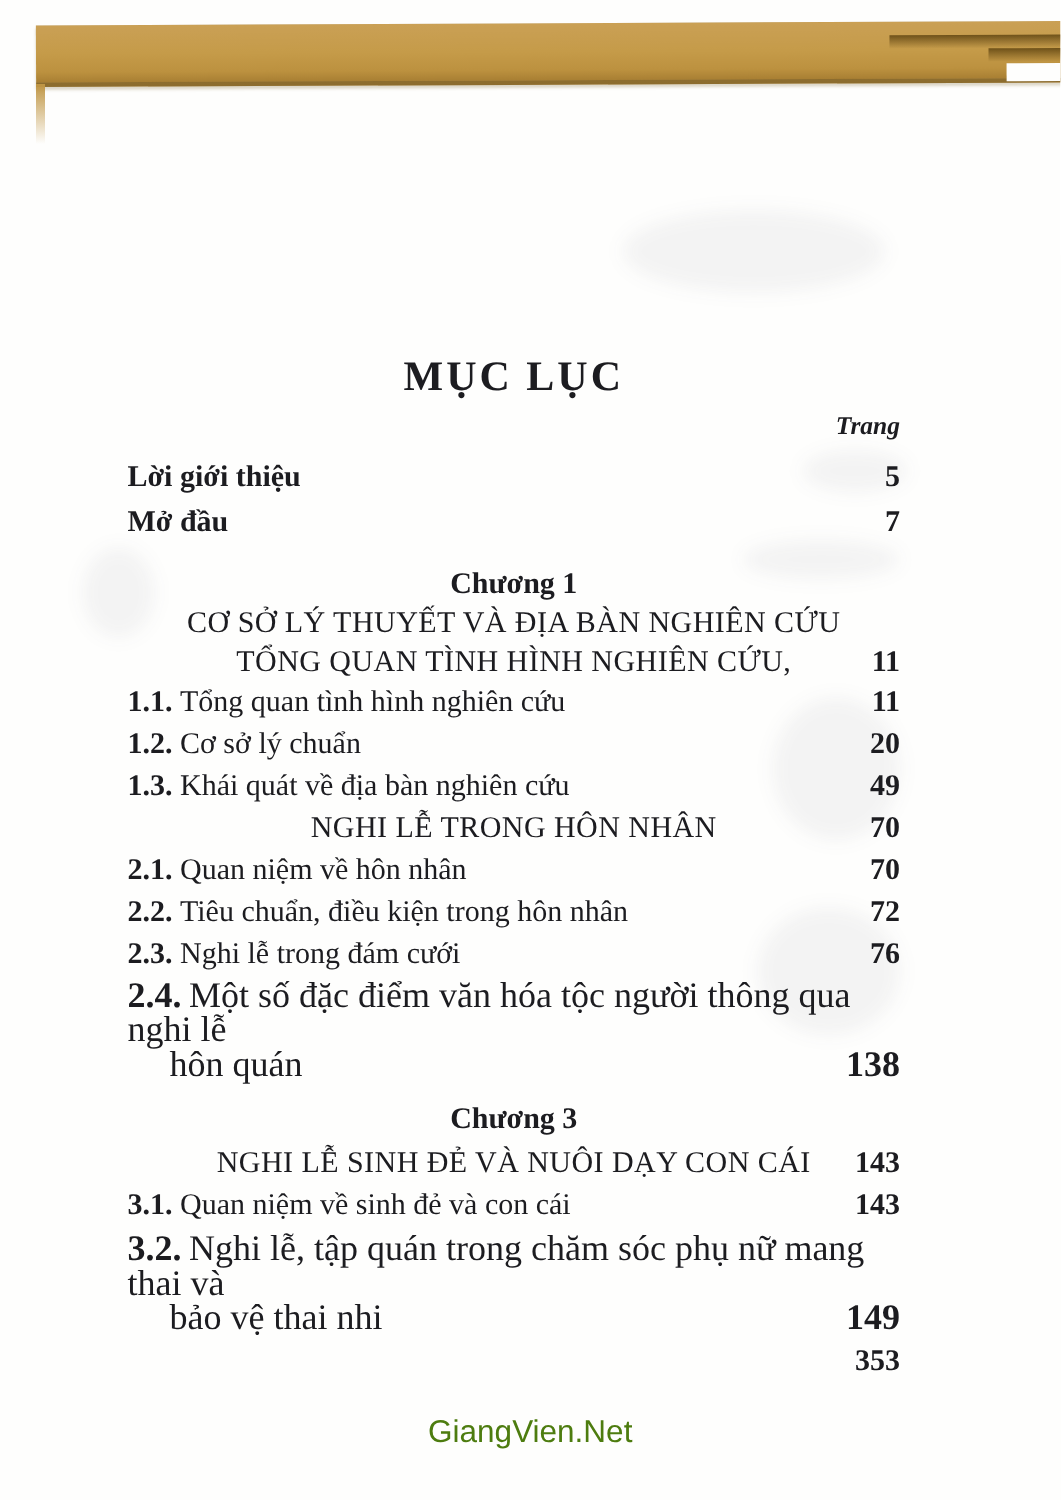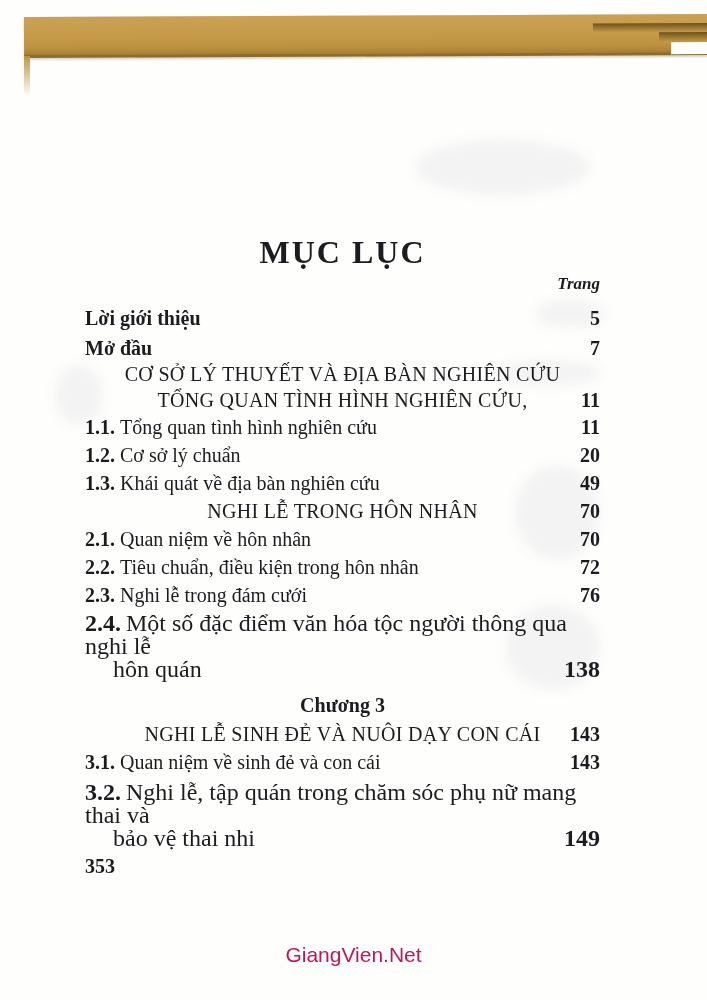--- a/index.html
+++ b/index.html
@@ -40,21 +40,21 @@
   .sm3 { left: 495px; top: 360px; width: 105px; height: 26px; }
   .sm4 { left: 515px; top: 465px; width: 85px;  height: 95px; }
   .sm5 { left: 505px; top: 605px; width: 95px;  height: 85px; }
   .sm6 { left: 55px;  top: 365px; width: 48px;  height: 60px; }
 
   .content { position: absolute; left: 85px; top: 0; width: 515px; }
 
   .toc-title {
     margin-top: 233px;
     text-align: center;
-    font-size: 32px;
+    font-size: 28px;
     line-height: 38px;
     font-weight: 700;
     letter-spacing: 2px;
   }
   .trang {
     margin-top: 2px;
     text-align: right;
     font-size: 17px;
     line-height: 21px;
     font-style: italic;
@@ -67,29 +67,29 @@
   .pg  { font-weight: 700; }
 
   .chap-head { text-align: center; font-size: 20px; line-height: 24px; font-weight: 700; }
   .chap-title { position: relative; text-align: center; font-size: 20px; line-height: 26px; letter-spacing: 0.3px; }
   .chap-title .pg { position: absolute; right: 0; bottom: 0; letter-spacing: 0; }
 
   .row2 { font-size: 24px; line-height: 23px; }
   .row2 .l2 { display: flex; justify-content: space-between; align-items: baseline; }
   .row2 .cont { margin-left: 28px; }
 
-  .total-row { margin-top: 5px; text-align: left; font-size: 20px; line-height: 23px; font-weight: 700; }
+  .total-row { margin-top: 5px; text-align: right; font-size: 20px; line-height: 23px; font-weight: 700; }
 
   .watermark {
     position: absolute; left: 0; right: 0; top: 942px;
     text-align: center;
     font-family: "Liberation Sans", sans-serif;
     font-size: 21px;
     line-height: 26px;
-    color: #be185d;
+    color: #4d7c0f;
   }
 </style>
 </head>
 <body>
 
 <div class="page">
 
   <div class="cover-band">
     <div class="band-step s1"></div>
     <div class="band-step s2"></div>
@@ -111,20 +111,21 @@
 
     <div class="row" style="margin-top:13px">
       <span class="front">Lời giới thiệu</span>
       <span class="pg">5</span>
     </div>
     <div class="row" style="margin-top:7px">
       <span class="front">Mở đầu</span>
       <span class="pg">7</span>
     </div>
 
+    <div class="chap-head" style="margin-top:17px">Chương 1</div>
     <div class="chap-title" style="margin-top:1px">
       <div>CƠ SỞ LÝ THUYẾT VÀ ĐỊA BÀN NGHIÊN CỨU</div>
       <div>TỔNG QUAN TÌNH HÌNH NGHIÊN CỨU,</div>
       <span class="pg">11</span>
     </div>
     <div class="row" style="margin-top:3px">
       <span><span class="num">1.1.</span><span>Tổng quan tình hình nghiên cứu</span></span>
       <span class="pg">11</span>
     </div>
     <div class="row" style="margin-top:5px">

